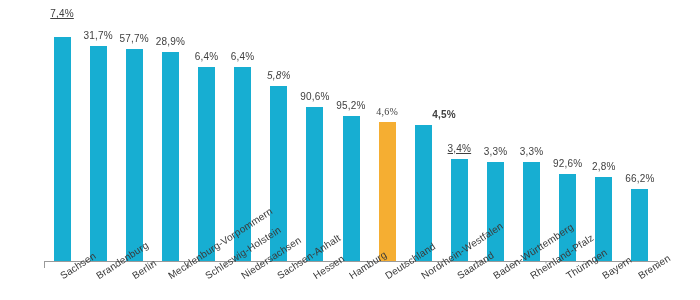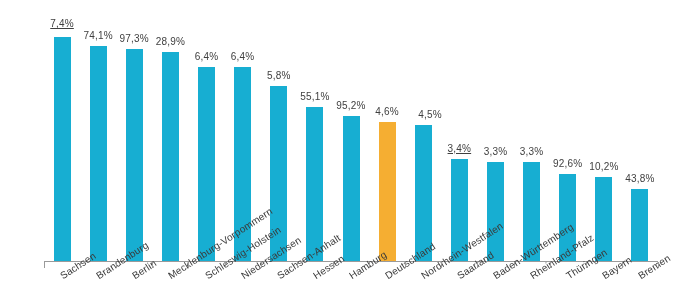--- a/index.html
+++ b/index.html
@@ -108,48 +108,48 @@
       <div class="cat-label" style="left: 347px; top: 272px; color: rgb(58, 58, 58);">Hamburg</div>
       <div class="cat-label" style="left: 383.118px; top: 272px; color: rgb(58, 58, 58);">Deutschland</div>
       <div class="cat-label" style="left: 419.235px; top: 272px; color: rgb(58, 58, 58);">Nordrhein-Westfalen</div>
       <div class="cat-label" style="left: 455.353px; top: 272px; color: rgb(58, 58, 58);">Saarland</div>
       <div class="cat-label" style="left: 491.471px; top: 272px; color: rgb(58, 58, 58);">Baden-Württemberg</div>
       <div class="cat-label" style="left: 527.588px; top: 272px; color: rgb(58, 58, 58);">Rheinland-Pfalz</div>
       <div class="cat-label" style="left: 563.706px; top: 272px; color: rgb(58, 58, 58);">Thüringen</div>
       <div class="cat-label" style="left: 599.824px; top: 272px; color: rgb(58, 58, 58);">Bayern</div>
       <div class="cat-label" style="left: 635.941px; top: 272px; color: rgb(58, 58, 58);">Bremen</div>
     </div>
-<div class="bar-value" style="left: 42.0588px; top: 18px; color: rgb(64, 64, 64); text-decoration: underline;">7,4%</div>
-    <div class="bar-value" style="left: 78.1765px; top: 30.1216px; color: rgb(64, 64, 64);">74,1%</div>
+<div class="bar-value" style="left: 42.0588px; top: 8px; color: rgb(64, 64, 64); text-decoration: underline;">7,4%</div>
+    <div class="bar-value" style="left: 78.1765px; top: 30.1216px; color: rgb(64, 64, 64);">31,7%</div>
     <div class="tick" style="left: 80.1176px;"></div>
-    <div class="bar-value" style="left: 114.294px; top: 33.1622px; color: rgb(64, 64, 64);">97,3%</div>
+    <div class="bar-value" style="left: 114.294px; top: 33.1622px; color: rgb(64, 64, 64);">57,7%</div>
     <div class="tick" style="left: 116.235px;"></div>
     <div class="bar-value" style="left: 150.412px; top: 36.2027px; color: rgb(64, 64, 64);">28,9%</div>
     <div class="tick" style="left: 152.353px;"></div>
     <div class="bar-value" style="left: 186.529px; top: 51.4054px; color: rgb(64, 64, 64);">6,4%</div>
     <div class="tick" style="left: 188.471px;"></div>
     <div class="bar-value" style="left: 222.647px; top: 51.4054px; color: rgb(64, 64, 64);">6,4%</div>
     <div class="tick" style="left: 224.588px;"></div>
-    <div class="bar-value" style="left: 258.765px; top: 69.6486px; color: rgb(64, 64, 64);">5,8%</div>
+    <div class="bar-value" style="left: 258.765px; top: 69.6486px; color: rgb(64, 64, 64); font-style: italic;">5,8%</div>
     <div class="tick" style="left: 260.706px;"></div>
-    <div class="bar-value" style="left: 294.882px; top: 90.9324px; color: rgb(64, 64, 64);">55,1%</div>
+    <div class="bar-value" style="left: 294.882px; top: 90.9324px; color: rgb(64, 64, 64);">90,6%</div>
     <div class="tick" style="left: 296.824px;"></div>
     <div class="bar-value" style="left: 331px; top: 100.054px; color: rgb(64, 64, 64);">95,2%</div>
     <div class="tick" style="left: 332.941px;"></div>
-    <div class="bar-value" style="left: 367.118px; top: 106.135px; color: rgb(64, 64, 64);">4,6%</div>
+    <div class="bar-value" style="left: 367.118px; top: 106.135px; color: rgb(64, 64, 64); font-family: Liberation Serif, serif;">4,6%</div>
     <div class="tick" style="left: 369.059px;"></div>
-    <div class="bar-value" style="left: 410px; top: 109.176px; color: rgb(64, 64, 64);">4,5%</div>
+    <div class="bar-value" style="left: 424px; top: 109.176px; color: rgb(64, 64, 64); font-weight: bold;">4,5%</div>
     <div class="tick" style="left: 405.176px;"></div>
     <div class="bar-value" style="left: 439.353px; top: 142.622px; color: rgb(64, 64, 64); text-decoration: underline;">3,4%</div>
     <div class="tick" style="left: 441.294px;"></div>
     <div class="bar-value" style="left: 475.471px; top: 145.662px; color: rgb(64, 64, 64);">3,3%</div>
     <div class="tick" style="left: 477.412px;"></div>
     <div class="bar-value" style="left: 511.588px; top: 145.662px; color: rgb(64, 64, 64);">3,3%</div>
     <div class="tick" style="left: 513.529px;"></div>
     <div class="bar-value" style="left: 547.706px; top: 157.824px; color: rgb(64, 64, 64);">92,6%</div>
     <div class="tick" style="left: 549.647px;"></div>
-    <div class="bar-value" style="left: 583.824px; top: 160.865px; color: rgb(64, 64, 64);">10,2%</div>
+    <div class="bar-value" style="left: 583.824px; top: 160.865px; color: rgb(64, 64, 64);">2,8%</div>
     <div class="tick" style="left: 585.765px;"></div>
-    <div class="bar-value" style="left: 619.941px; top: 173.027px; color: rgb(64, 64, 64);">43,8%</div>
+    <div class="bar-value" style="left: 619.941px; top: 173.027px; color: rgb(64, 64, 64);">66,2%</div>
     <div class="tick" style="left: 621.882px;"></div>
     <div class="tick" style="left: 658px;"></div>
     <div class="tick" style="left: 44px;"></div>
   </div>
 
 </body></html>

